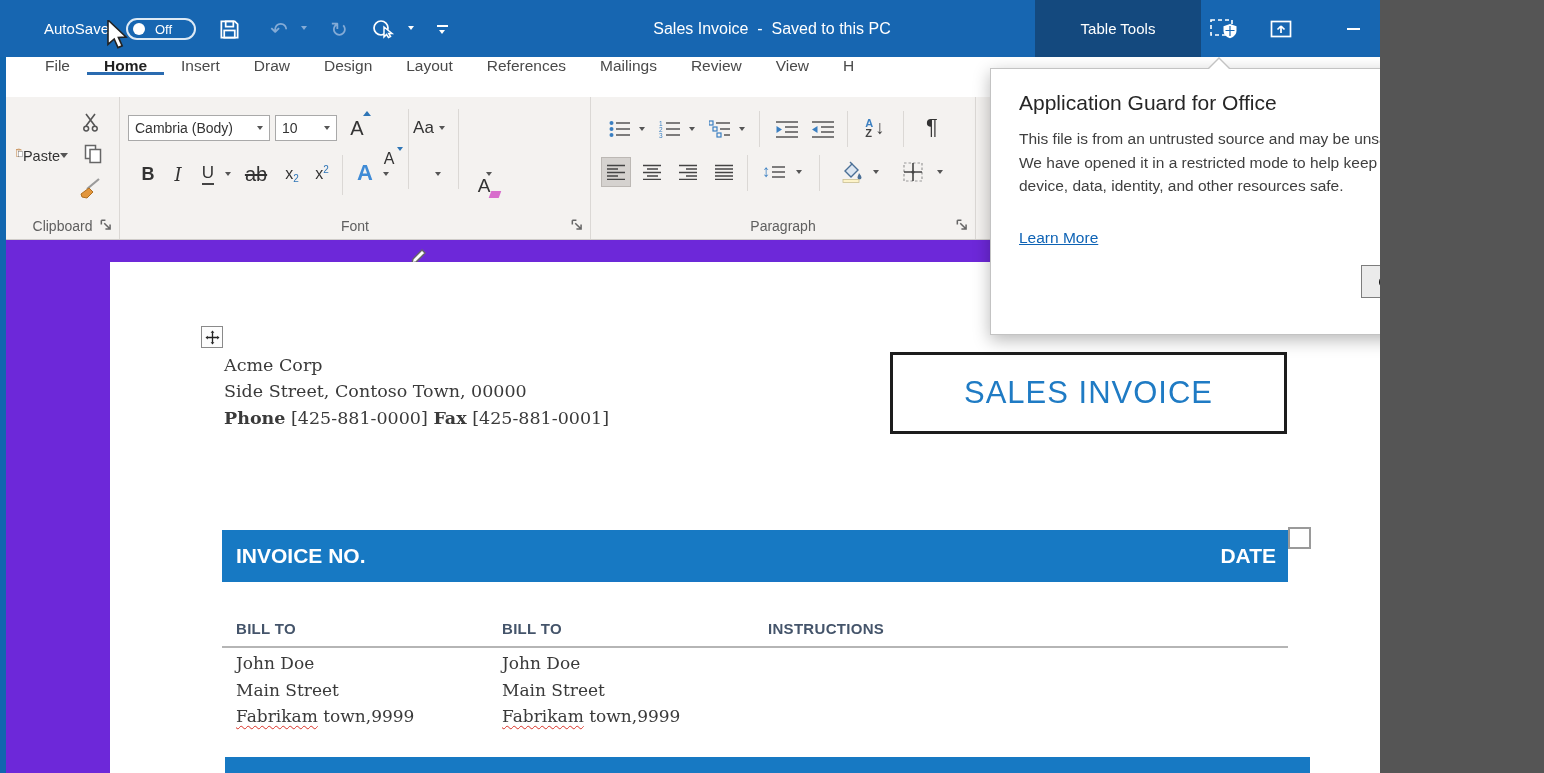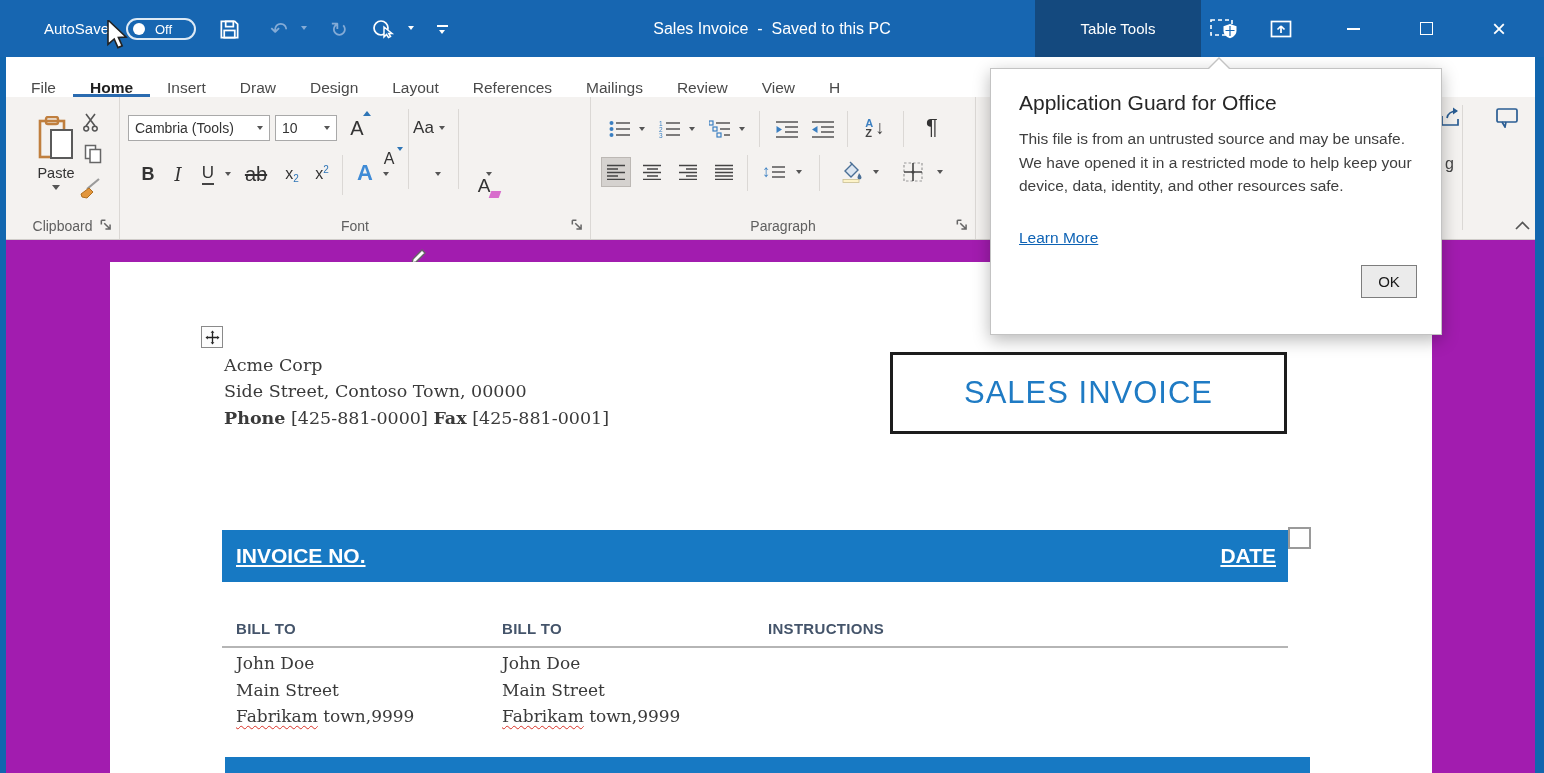--- a/index.html
+++ b/index.html
@@ -1,18 +1,18 @@
 <!DOCTYPE html>
 <html><head>
 <meta charset="utf-8">
 <style>
   * { box-sizing: border-box; margin: 0; padding: 0; }
   html,body { background:#555; }
   body { font-family:"Liberation Sans",sans-serif; }
-  #win { position:relative; width:1544px; height:773px; overflow:hidden; background:#a21caf; }
+  #win { position:relative; width:1380px; height:773px; overflow:hidden; background:#6d28d9; }
   .abs { position:absolute; }
 
   
   #titlebar { position:absolute; left:0; top:0; width:1544px; height:57px; background:#1766b1; color:#fff; }
   .tb-text { font-size:15px; color:#fff; }
   #autosave-toggle { position:absolute; left:126px; top:18px; width:70px; height:22px; border:2px solid #dce9f5; border-radius:11px; display:flex; align-items:center; }
   #autosave-knob { width:12px; height:12px; border-radius:50%; background:#fff; margin-left:5px; }
   #autosave-state { font-size:13px; color:#fff; margin-left:10px; }
   .tbtn { position:absolute; top:12px; width:34px; height:34px; display:flex; align-items:center; justify-content:center; }
   .tb-glyph { font-size:21px; line-height:1; }
@@ -24,21 +24,21 @@
   #qat-chevron { display:flex; flex-direction:column; align-items:center; gap:3px; }
   #qat-chevron .bar { width:11px; height:2px; background:#fff; }
   #tb-title { position:absolute; left:0; right:0; top:0; height:57px; display:flex; align-items:center; justify-content:center; white-space:pre; pointer-events:none; }
   #context-tab { position:absolute; left:1035px; top:0; width:166px; height:57px; background:#14497e; display:flex; align-items:center; justify-content:center; font-size:15px; }
   .winctl { position:absolute; top:0; width:46px; height:57px; display:flex; align-items:center; justify-content:center; color:#fff; }
   #min-glyph { width:13px; height:2px; background:#fff; }
   #max-glyph { width:13px; height:13px; border:1.5px solid #fff; }
   #close-glyph { font-size:24px; font-weight:400; }
 
   
-  #tabsrow { position:absolute; left:6px; top:57px; width:1529px; height:40px; background:#fff; display:flex; align-items:flex-end; padding-left:8px; overflow:hidden; }
+  #tabsrow { position:absolute; left:6px; top:57px; width:1529px; height:40px; background:#fff; display:flex; align-items:flex-start; padding-left:22px; overflow:hidden; }
   .tab { padding:0 17px; display:flex; align-items:center; font-size:15.5px; color:#4a4a4a; }
   .tab.active { color:#1f1f1f; font-weight:700; box-shadow: inset 0 -3px 0 #2a6bb0; }
 
   
   #ribbon { position:absolute; left:6px; top:97px; width:1529px; height:143px; background:#f4f2f0; border-bottom:1px solid #cfccc9; font-size:14px; color:#444; }
   .grp { position:absolute; top:0; height:142px; border-right:1px solid #dbd8d5; }
   .grp-label { position:absolute; bottom:5px; left:0; right:0; text-align:center; font-size:14px; color:#5f5f5f; }
   .launcher { position:absolute; bottom:7px; right:6px; width:14px; height:14px; }
   .ric { position:absolute; display:flex; align-items:center; justify-content:center; }
   .vsep { position:absolute; top:12px; height:80px; width:1px; background:#dbd8d5; }
@@ -52,21 +52,21 @@
 
   
   .corner-btn { position:absolute; width:40px; height:34px; display:flex; align-items:center; justify-content:center; }
 
   
   #page { position:absolute; left:110px; top:262px; width:1322px; height:511px; background:#fff; }
   .serif { font-family:"DejaVu Serif","Liberation Serif",serif; color:#3a3a3a; }
   #company-block { position:absolute; left:114px; top:90px; font-size:17.5px; line-height:26.4px; }
   #invoice-title-box { position:absolute; left:780px; top:90px; width:397px; height:82px; border:3px solid #1d1d1d; display:flex; align-items:center; justify-content:center; }
   #invoice-title { font-size:31px; color:#1f7bc4; letter-spacing:1px; }
-  #invoice-bar { position:absolute; left:112px; top:268px; width:1066px; height:52px; background:#1779c3; color:#fff; display:flex; align-items:center; padding:0 12px 0 14px;text-decoration:underline; }
+  #invoice-bar { position:absolute; left:112px; top:268px; width:1066px; height:52px; background:#1779c3; color:#fff; display:flex; align-items:center; padding:0 12px 0 14px; }
   #invoice-bar .lbl { font-size:21px; font-weight:700; }
   #col-marker { position:absolute; left:1178px; top:265px; width:23px; height:22px; background:#fff; border:2px solid #9a9a9a; }
   .sec-hd { position:absolute; top:358px; font-size:15px; font-weight:700; color:#44546a; letter-spacing:.3px; }
   #sec-rule { position:absolute; left:112px; top:384px; width:1066px; height:2px; background:#b5b5b5; }
   .addr-block { position:absolute; top:388px; font-size:17px; line-height:26.6px; }
   .sqg { text-decoration:underline wavy #d93025 1px; text-underline-offset:3px; }
   #items-bar { position:absolute; left:115px; top:495px; width:1085px; height:16px; background:#1779c3; }
   #move-handle { position:absolute; left:91px; top:64px; width:22px; height:22px; border:1px solid #8a8a8a; background:#fdfdfd; display:flex; align-items:center; justify-content:center; }
 
   
@@ -174,21 +174,21 @@
     <div class="tab">References</div>
     <div class="tab">Mailings</div>
     <div class="tab">Review</div>
     <div class="tab">View</div>
     <div class="tab">H</div>
   </div>
 
   <div id="ribbon">
 
     <div class="grp" style="left:0; width:114px;">
-      <div class="ric" style="left:24px; top:8px; width:52px; height:96px; flex-direction:column;">
+      <div class="ric" style="left:10px; top:8px; width:52px; height:96px; flex-direction:row;">
         <svg width="36" height="44" viewBox="0 0 36 44">
           <rect x="2" y="5" width="24" height="36" fill="none" stroke="#c07f3e" stroke-width="2.6"></rect>
           <rect x="8" y="1" width="12" height="7" rx="2" fill="none" stroke="#c07f3e" stroke-width="2.4"></rect>
           <rect x="13" y="14" width="21" height="28" fill="#fff" stroke="#5a5a5a" stroke-width="2"></rect>
         </svg>
         <span style="font-size:14.5px; color:#333; margin-top:5px;">Paste</span>
         <span class="crt" style="margin-top:4px;"></span>
       </div>
       <div class="ric" style="left:72px; top:12px; width:26px; height:26px;">
         <svg width="18" height="19" viewBox="0 0 18 19">
@@ -211,21 +211,21 @@
       </div>
       <div class="grp-label">Clipboard</div>
       <svg class="launcher" viewBox="0 0 12 12">
         <path d="M2 2h3.5M2 2v3.5" stroke="#666" stroke-width="1.3" fill="none"></path>
         <path d="M4.5 4.5l5 5M9.5 5.5v4h-4" stroke="#666" stroke-width="1.3" fill="none"></path>
       </svg>
     </div>
 
     <div class="grp" style="left:114px; width:471px;">
       <div class="combo" style="left:8px; top:18px; width:142px;">
-        <span>Cambria (Tools)</span>
+        <span>Cambria (Body)</span>
         <span class="crt sm"></span>
       </div>
       <div class="combo" style="left:155px; top:18px; width:62px;">
         <span>10</span>
         <span class="crt sm"></span>
       </div>
       <div class="ric rel" style="left:222px; top:16px; width:30px; height:30px;">
         <span style="font-size:20px; color:#333;">A</span>
         <span class="abs" style="right:1px; top:-2px; width:0; height:0; border-left:4px solid transparent; border-right:4px solid transparent; border-bottom:5px solid #2e75b6;"></span>
       </div>

